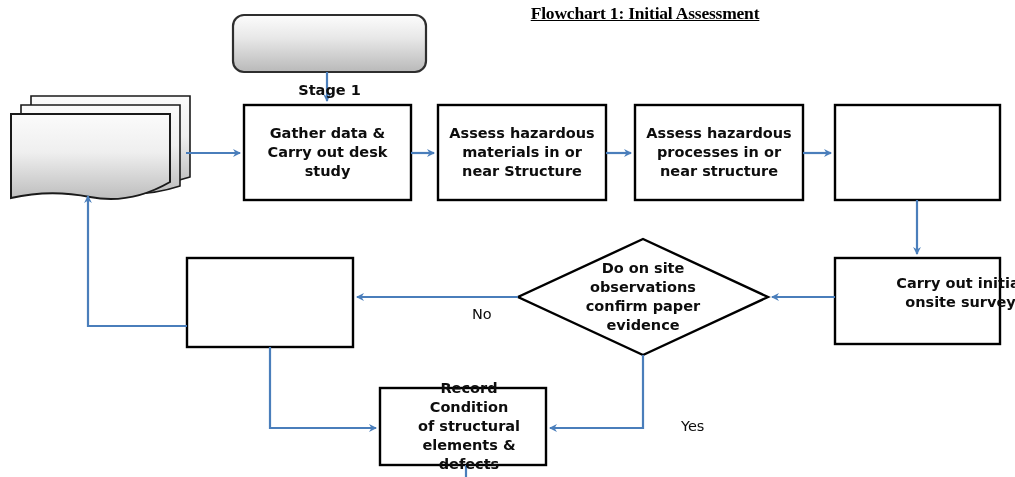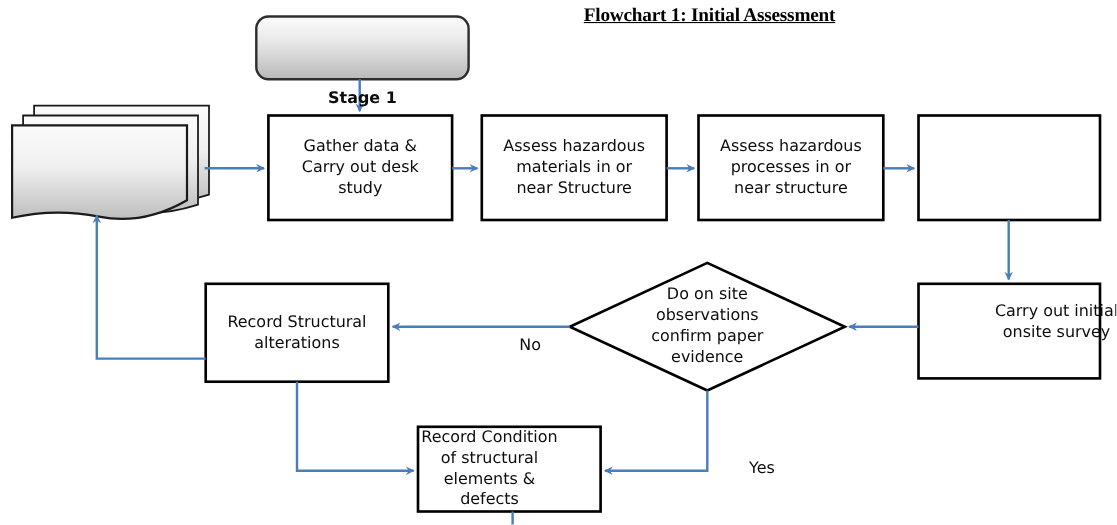--- a/index.html
+++ b/index.html
@@ -41,20 +41,21 @@
     position: absolute;
     display: flex;
     align-items: center;
     justify-content: center;
     text-align: center;
     color: #0d0d0d;
     font-size: 14.5px;
     line-height: 1.30;
     font-family: "DejaVu Sans", "Liberation Sans", sans-serif;
     pointer-events: none;
+    font-weight: bold;
   }
   .node-label.stage {
     font-weight: bold;
     font-size: 14.5px;
     line-height: 1.35;
     margin-top: 47px;
   }
   .edge-label {
     position: absolute;
     color: #0d0d0d;
@@ -153,29 +154,26 @@
 
   <div class="node-label" style="left:635px; top:105px; width:168px; height:95px;">
       <span>Assess hazardous<br>processes in or<br>near structure</span>
     </div>
 
 
   <div class="node-label" style="left:878px; top:258px; width:165px; height:70px;">
       <span>Carry out initial<br>onsite survey</span>
     </div>
 
-  <div class="node-label" style="left:187px; top:258px; width:166px; height:89px;">
-      <span>Record Structural<br>alterations</span>
-    </div>
 
   <div class="node-label" style="left:563px; top:239px; width:160px; height:116px;">
       <span>Do on site<br>observations<br>confirm paper<br>evidence</span>
     </div>
 
-  <div class="node-label" style="left:376px; top:388px; width:138px; height:77px;">
+  <div class="node-label" style="left:400px; top:388px; width:138px; height:77px;">
       <span>Record Condition<br>of structural<br>elements &amp;<br>defects</span>
     </div>
 
   <div class="edge-label" style="left:472px; top:266px;">No</div>
 
   <div class="edge-label" style="left:681px; top:378px;">Yes</div>
 
 </div>
 
 </body></html>

